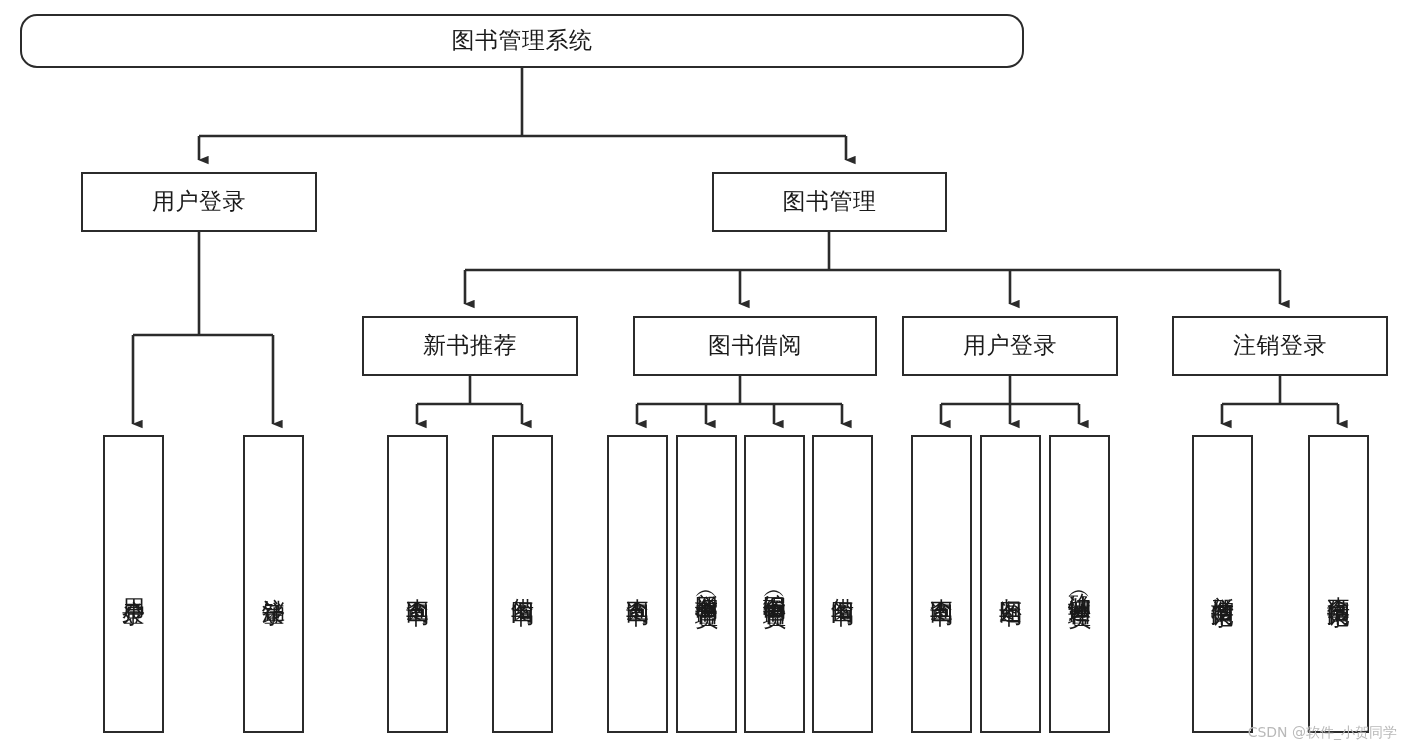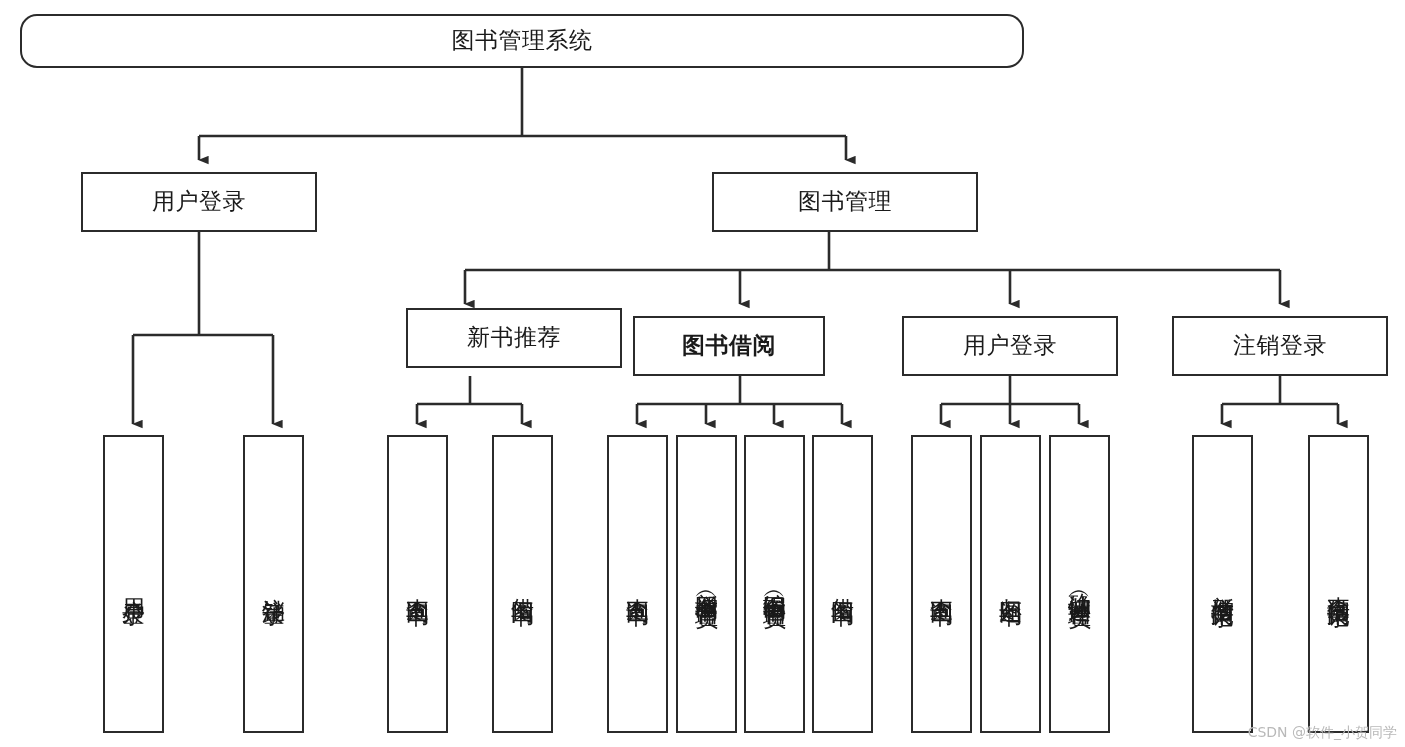--- a/index.html
+++ b/index.html
@@ -124,28 +124,28 @@
     </g>
   </svg>
 
   <div class="node node-h" style="left:20px; top:14px; width:1004px; height:54px;border-radius:17px;">
     <span>图书管理系统</span>
   </div>
 
   <div class="node node-h" style="left:81px; top:172px; width:236px; height:60px;">
     <span>用户登录</span>
   </div>
-  <div class="node node-h" style="left:712px; top:172px; width:266px; height:60px;text-align:right;">
+  <div class="node node-h" style="left:712px; top:172px; width:235px; height:60px;text-align:right;">
     <span>图书管理</span>
   </div>
 
-  <div class="node node-h" style="left:362px; top:308px; width:216px; height:60px;margin-left:44px;">
+  <div class="node node-h" style="left:362px; top:316px; width:216px; height:60px;">
     <span>新书推荐</span>
   </div>
-  <div class="node node-h" style="left:633px; top:316px; width:192px; height:60px;font-weight:bold;">
+  <div class="node node-h" style="left:633px; top:316px; width:244px; height:60px;">
     <span>图书借阅</span>
   </div>
   <div class="node node-h" style="left:902px; top:316px; width:216px; height:60px;">
     <span>用户登录</span>
   </div>
   <div class="node node-h" style="left:1172px; top:316px; width:216px; height:60px;">
     <span>注销登录</span>
   </div>
 
   <div class="node node-v" style="left:103px; top:435px; width:61px; height:298px;">

